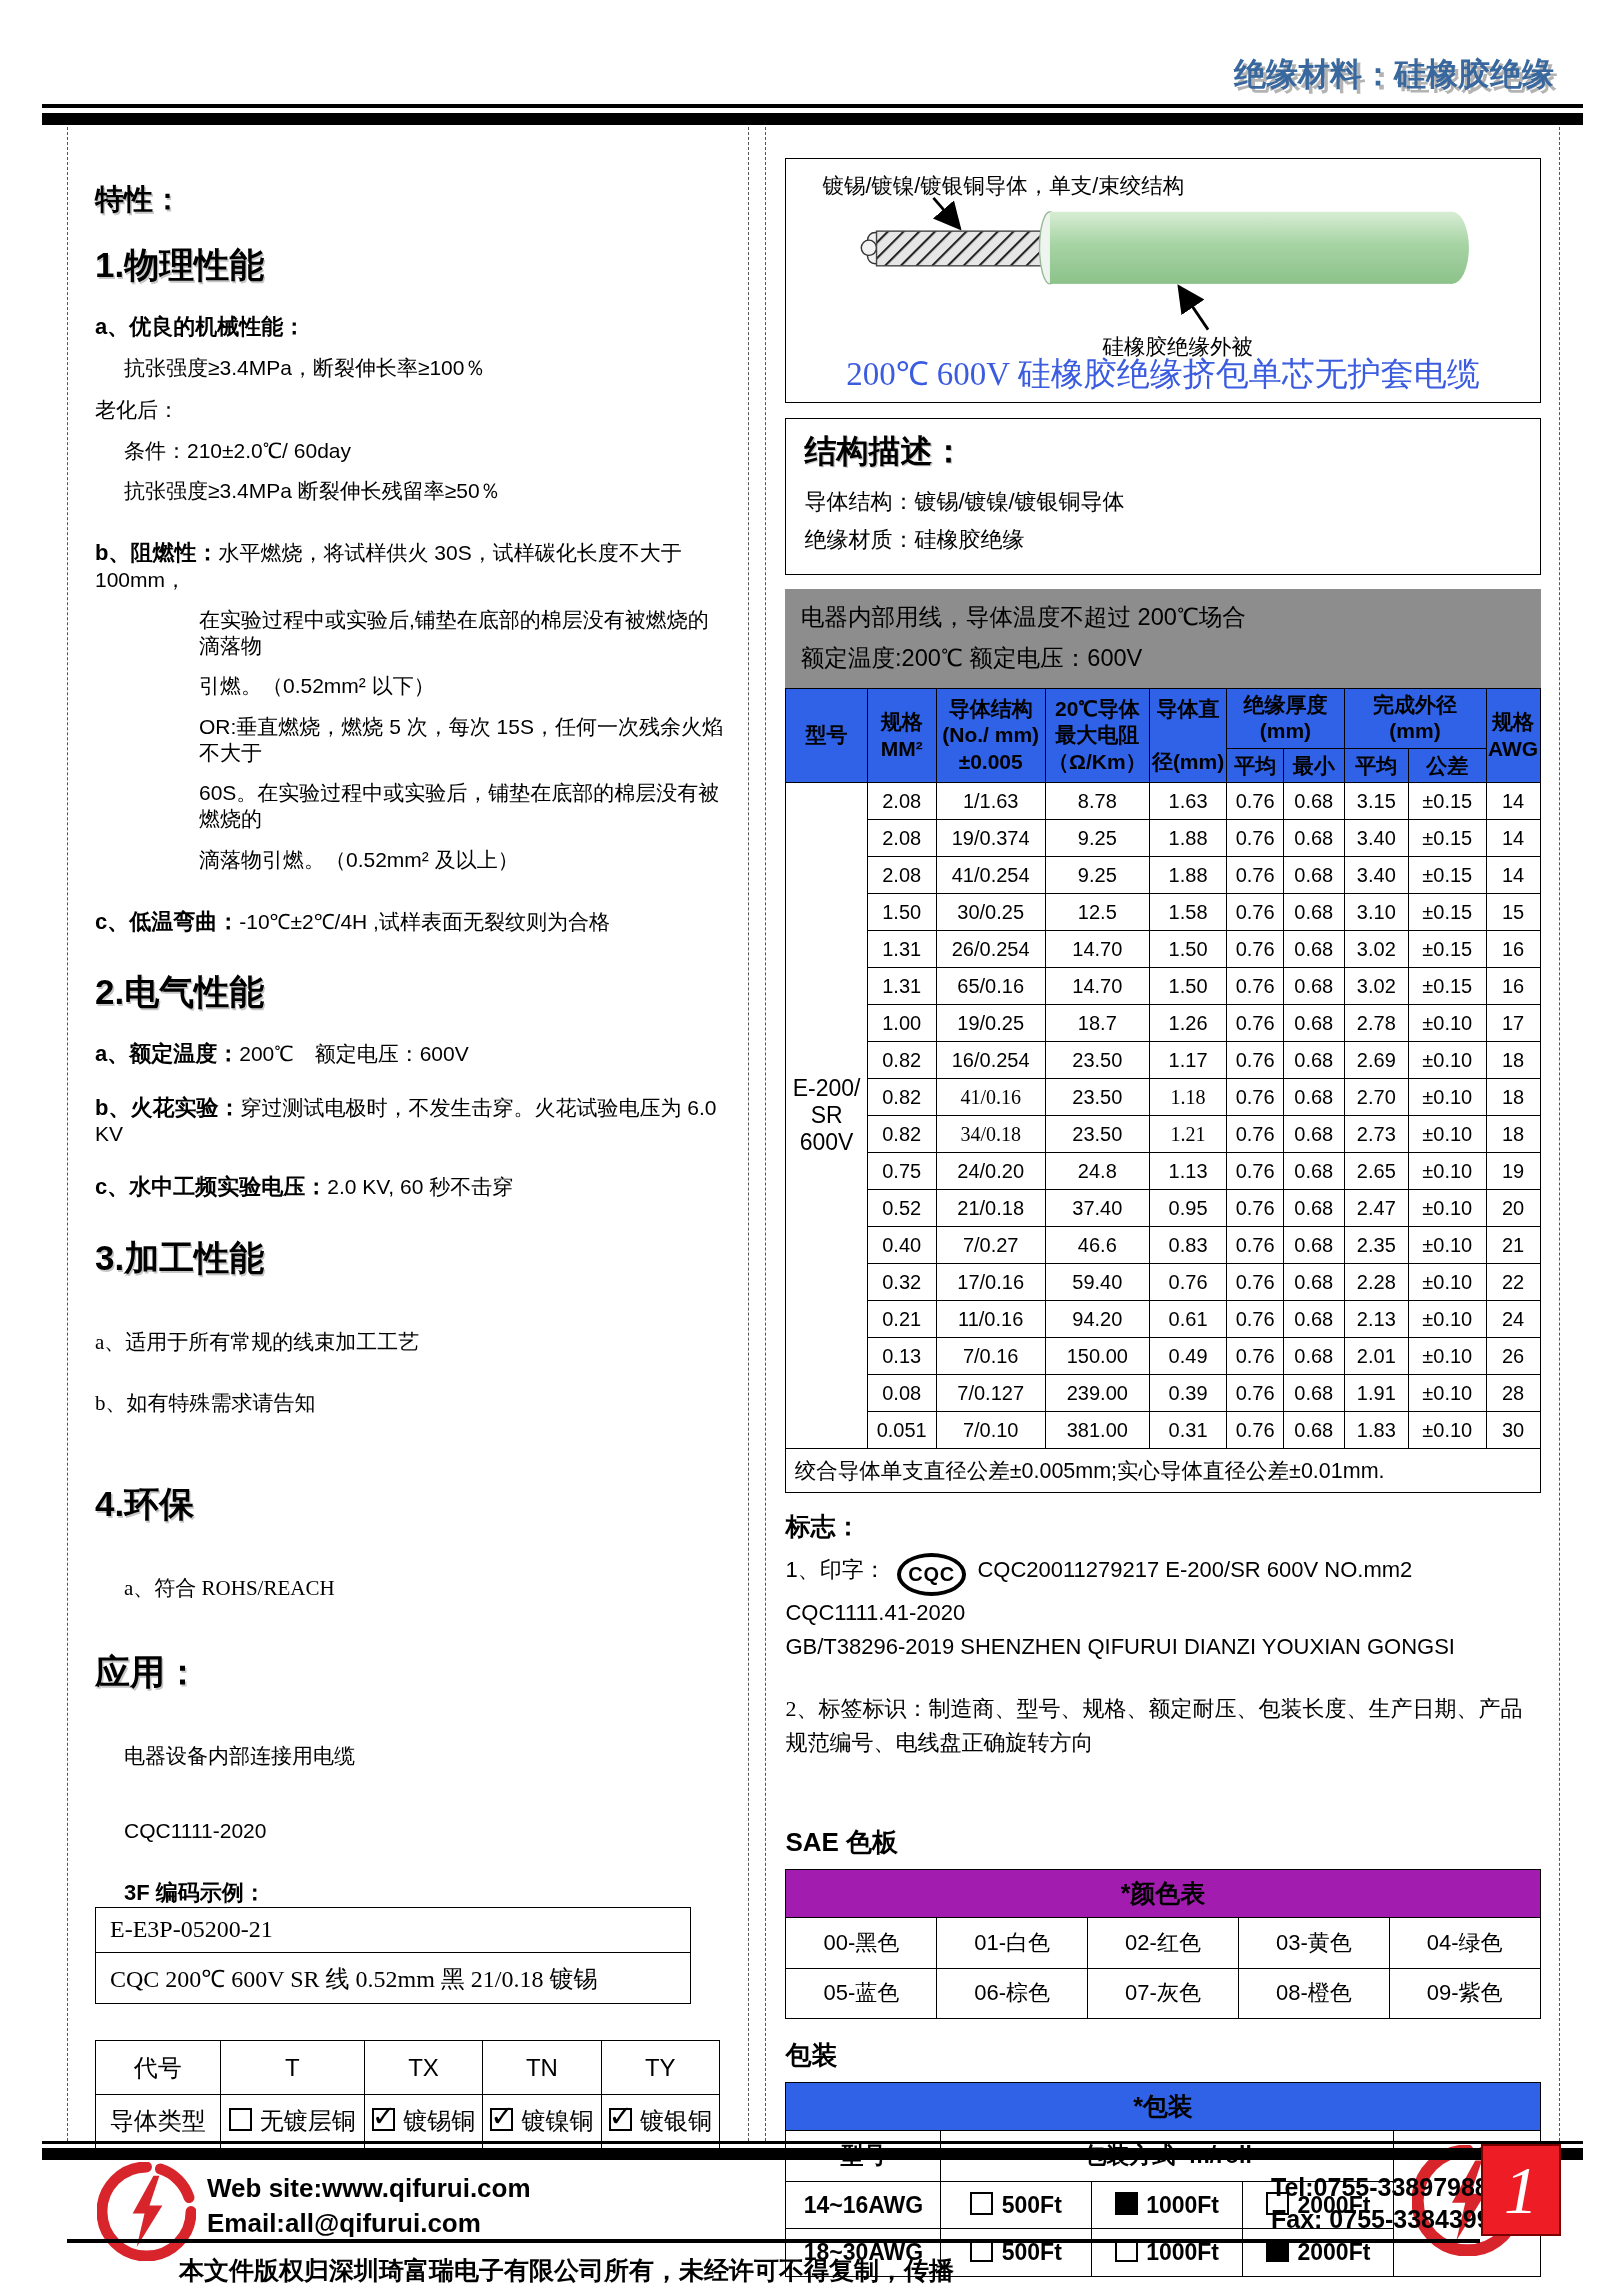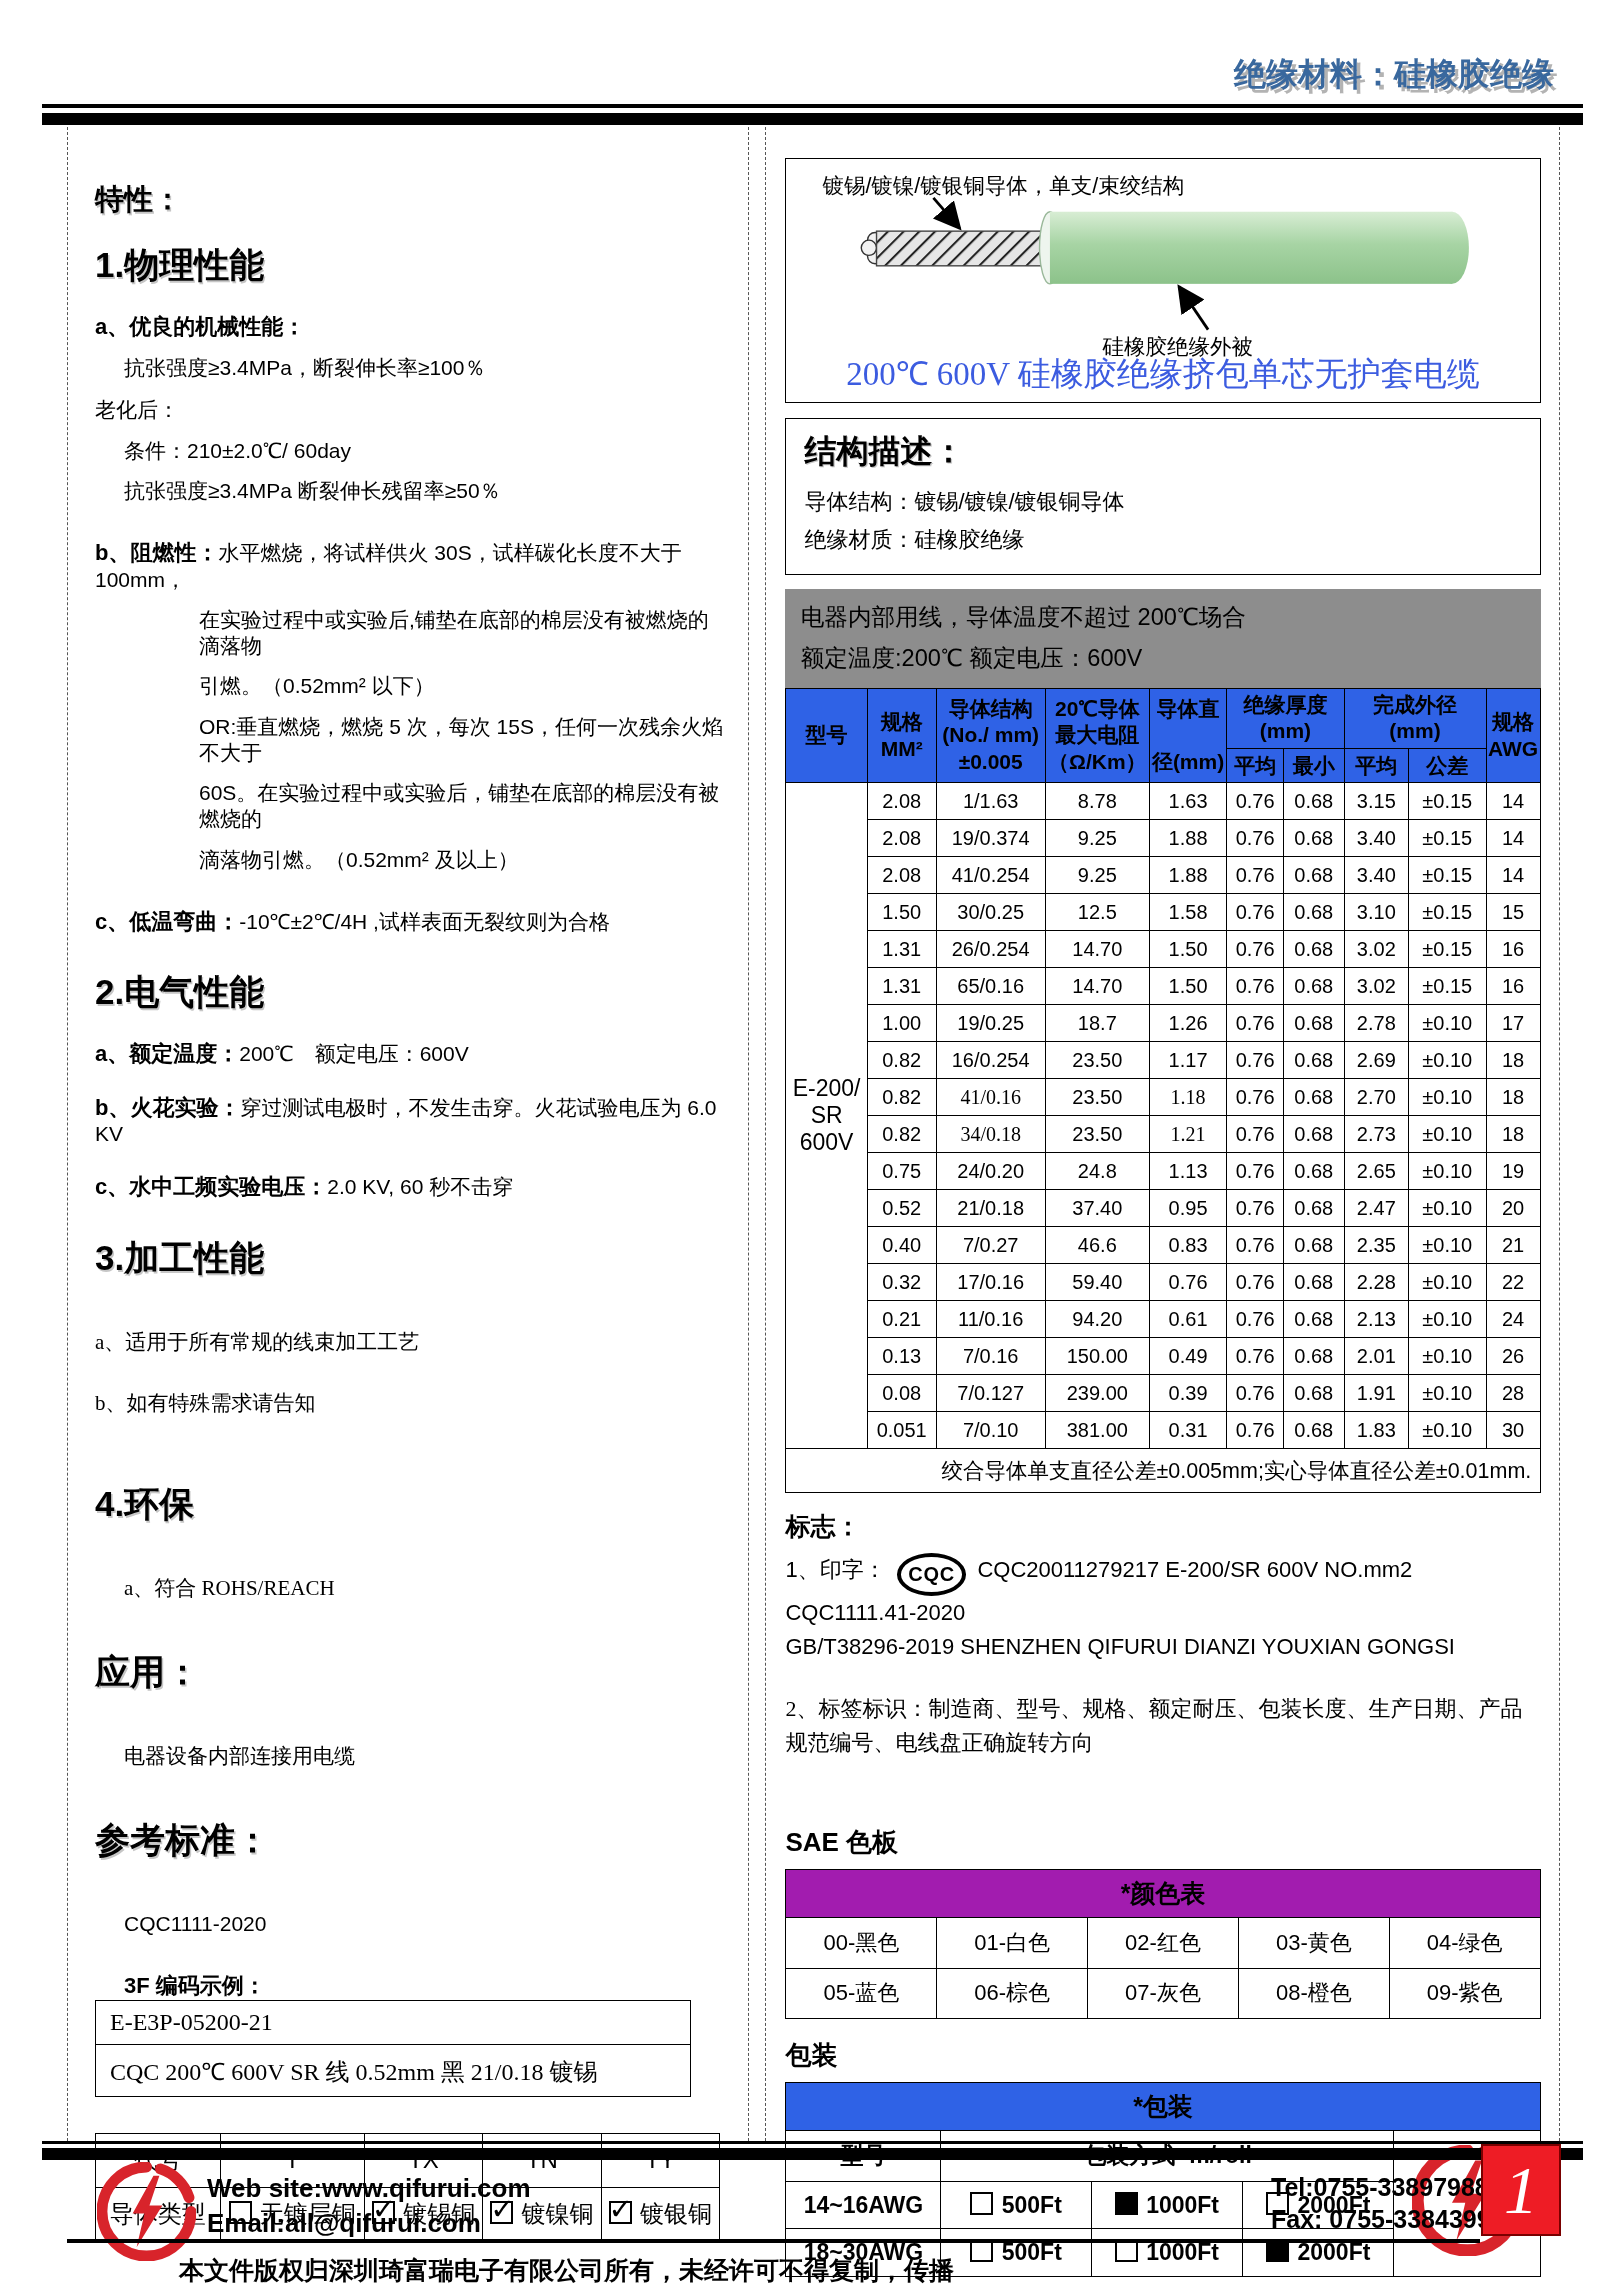--- a/index.html
+++ b/index.html
@@ -47,21 +47,21 @@
   .diagram .caption{position:absolute;left:0;right:0;bottom:4.2px;text-align:center;font-size:33px;
                     color:#3c5ce0;font-family:"Liberation Serif",serif;}
   .structbox{margin-top:15.3px;border:1.4px solid #000;padding:11px 18px 15.3px;}
   .structbox .t{font-size:32px;font-weight:bold;text-shadow:1.4px 1.4px 0 #c6c6c6;margin-bottom:9.7px;}
   .structbox .l{font-size:22px;line-height:1.7;}
   .grayband{margin-top:14px;background:#8d8d8d;padding:8.3px 15.3px;font-size:23.6px;line-height:1.75;}
   .spec{border-collapse:collapse;width:100%;text-align:center;}
   .spec th{background:#2f62e6;font-weight:bold;font-size:21px;border:1.4px solid #000;
            white-space:pre-line;padding:3.5px 1.4px;line-height:1.25;}
   .spec td{border:1.4px solid #000;font-size:20px;height:36px;padding:0 1.4px;}
-  .spec .foot{text-align:right;font-size:21.5px;height:auto;padding:7px 8.3px;}
+  .spec .foot{text-align:left;font-size:21.5px;height:auto;padding:7px 8.3px;}
   .marking{margin-top:16.7px;font-size:22px;}
   .marking .t{font-size:25px;font-weight:bold;}
   .marking p{margin:9.7px 0;line-height:1.55;}
   .cqc{display:inline-block;border:4.9px solid #000;border-radius:50%;padding:2.1px 7.6px;font-weight:bold;
        font-size:20px;letter-spacing:0.7px;margin:0 11px;vertical-align:-4.2px;}
   .sae-h{margin-top:64px;font-size:26px;font-weight:bold;}
   .btable{margin-top:9.7px;border-collapse:collapse;width:100%;text-align:center;}
   .btable td{border:1.4px solid #000;font-size:22px;padding:9.7px 2.8px;}
   .btable .title{background:#a21caf;font-weight:bold;font-size:25px;padding:7px;}
   .pack-h{margin-top:19.4px;font-size:26px;font-weight:bold;}
@@ -117,21 +117,20 @@
         <div class="lb mix g1"><b>a、额定温度：</b>200℃　额定电压：600V</div>
         <div class="lb mix g1"><b>b、火花实验：</b>穿过测试电极时，不发生击穿。火花试验电压为 6.0 KV</div>
         <div class="lb mix g1"><b>c、水中工频实验电压：</b>2.0 KV, 60 秒不击穿</div>
         <div class="lb h2 g2">3.加工性能</div>
         <div class="lb plain serif g3">a、适用于所有常规的线束加工工艺</div>
         <div class="lb plain serif g2">b、如有特殊需求请告知</div>
         <div class="lb h2 g4">4.环保</div>
         <div class="lb plain serif g3 i1">a、符合 ROHS/REACH</div>
         <div class="lb h2 g3">应用：</div>
         <div class="lb plain serif g3 i1">电器设备内部连接用电缆</div>
-        <div class="lb h2 g3">参考标准：</div>
         <div class="lb plain g3 i1">CQC1111-2020</div>
         <div class="lb mix g2 i1"><b>3F 编码示例：</b></div>
       </div>
 
     <div class="codebox">
       <div class="row">E-E3P-05200-21</div>
       <div class="row">CQC 200℃  600V SR 线  0.52mm  黑 21/0.18 镀锡</div>
     </div>
 
     <table class="ctable">

